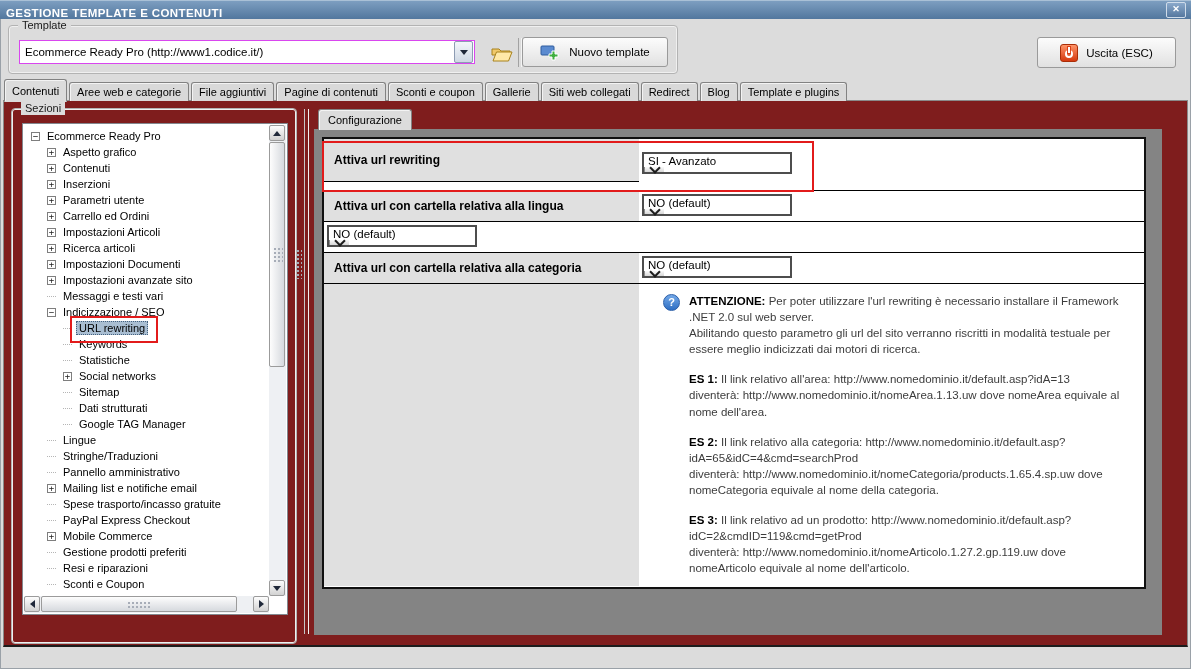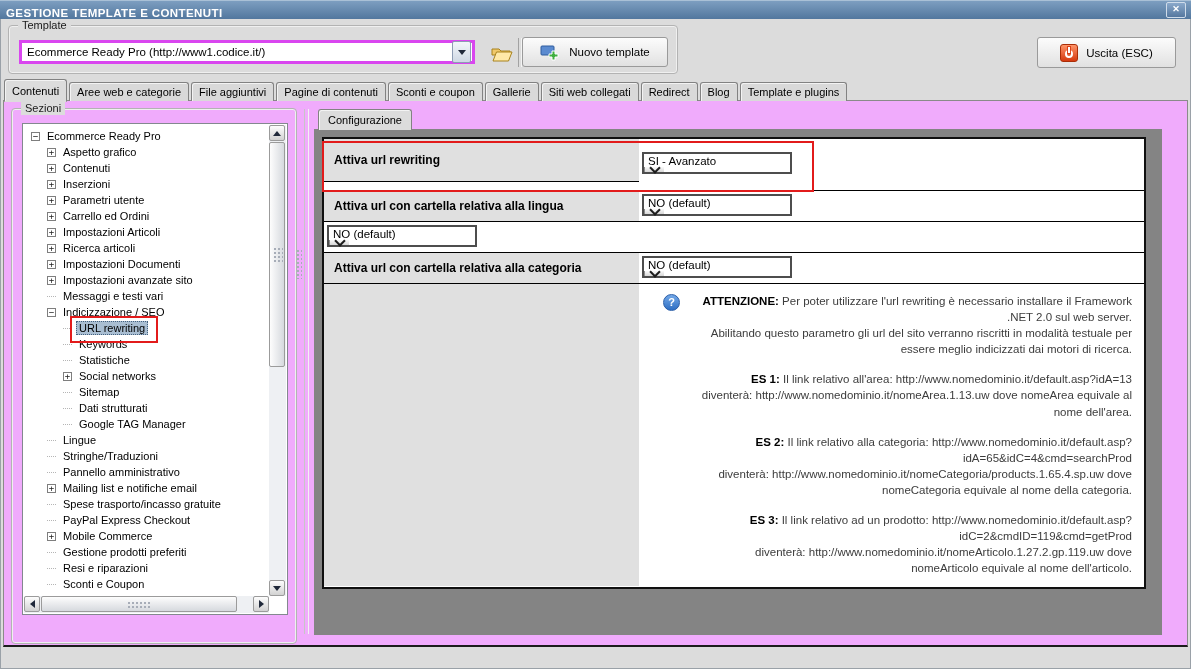--- a/index.html
+++ b/index.html
@@ -18,21 +18,21 @@
   .close-btn::before{content:"✕";color:#fff;font-size:9px;font-weight:bold;
     display:block;text-align:center;line-height:13px;}
   
   .groupbox{position:absolute;border:1px solid #b3b3b3;border-radius:4px;
     box-shadow:inset 0 0 0 1px #f0f0f0;}
   .groupbox>.legend{position:absolute;top:-7px;left:9px;background:#dcdcdc;
     padding:0 4px;font-size:11px;color:#1a1a1a;line-height:13px;}
   
   .tpl-group{left:8px;top:25px;width:668px;height:47px;}
   .combo{position:absolute;left:10px;top:14px;width:456px;height:24px;background:#fff;
-    border:3px solid #d946ef;box-sizing:border-box;display:flex;align-items:center;cursor:pointer;}
+    border:1px solid #d946ef;box-sizing:border-box;display:flex;align-items:center;cursor:pointer;}
   .combo .combo-text{flex:1;font-size:11.5px;padding-left:5px;color:#000;white-space:nowrap;overflow:hidden;}
   .combo .combo-arrow{width:17px;height:20px;margin:1px;border:1px solid #8d9cb3;border-radius:2px;
     background:linear-gradient(#f3f6fa,#cfd8e4);display:flex;align-items:center;justify-content:center;}
   .tri-down{width:0;height:0;border-left:4px solid transparent;border-right:4px solid transparent;border-top:5px solid #20293a;}
   .tri-up{width:0;height:0;border-left:4px solid transparent;border-right:4px solid transparent;border-bottom:5px solid #20293a;}
   .tri-left{width:0;height:0;border-top:4px solid transparent;border-bottom:4px solid transparent;border-right:5px solid #20293a;}
   .tri-right{width:0;height:0;border-top:4px solid transparent;border-bottom:4px solid transparent;border-left:5px solid #20293a;}
   .flat-btn{position:absolute;left:479px;top:13px;width:26px;height:27px;display:flex;
     align-items:center;justify-content:center;cursor:pointer;border:1px solid transparent;border-radius:3px;}
   .toolbar-sep{position:absolute;left:509px;top:12px;width:2px;height:29px;
@@ -49,21 +49,21 @@
   .power-icon .bar{position:absolute;left:7px;top:2px;width:2px;height:6px;background:#fff;
     box-shadow:0 0 0 1px rgba(213,57,15,.9);}
   
   .tabs{position:absolute;left:4px;top:80px;height:21px;display:flex;align-items:flex-end;z-index:6;}
   .tab{height:18px;margin-right:2px;padding:0 7px;display:flex;align-items:center;
     background:#d9d9d9;border:1px solid #828282;border-bottom:none;
     border-top-left-radius:3px;border-top-right-radius:3px;font-size:11px;cursor:pointer;
     box-shadow:inset 1px 1px 0 #f3f3f3;}
   .tab.active{height:21px;background:#dcdcdc;z-index:7;margin-bottom:-1px;border-bottom:1px solid #dcdcdc;}
   
-  .tabpage{position:absolute;left:3px;top:100px;width:1185px;height:547px;background:#f0abfc;
+  .tabpage{position:absolute;left:3px;top:100px;width:1185px;height:547px;background:#7f1d1d;
     border:1px solid #8a8a8a;border-bottom:2px solid #1c1c1c;box-sizing:border-box;z-index:5;}
   
   .sezioni-group{left:7px;top:7px;width:284px;height:534px;position:absolute;}
   .treebox{position:absolute;left:10px;top:14px;width:266px;height:492px;background:#fff;
     border:1px solid #83888f;box-sizing:border-box;}
   .tree-content{position:absolute;left:1px;top:1px;right:18px;bottom:18px;overflow:hidden;
     padding-top:3px;box-sizing:border-box;}
   .trow{height:16px;display:flex;align-items:center;font-size:11px;color:#000;cursor:pointer;white-space:nowrap;}
   .glyph{flex:none;width:9px;height:9px;box-sizing:border-box;border:1px solid #7e7e7e;background:#fff;
     font-size:9px;line-height:7px;text-align:center;margin-right:4px;color:#222;
@@ -113,21 +113,21 @@
   .crow.rn .value-cell{flex:1;position:relative;}
   .crow.rn .dropdown{position:absolute;left:3px;top:3px;}
   .dropdown{width:150px;height:22px;box-sizing:border-box;border:2px solid #4d4d4d;background:#fff;
     display:flex;align-items:stretch;cursor:pointer;flex-direction:column;}
   .dd-text{flex:1;font-size:11.5px;display:flex;align-items:center;padding-left:4px;white-space:nowrap;overflow:hidden;}
   .dd-btn{width:19px;flex:none;border-left:1px solid #8a8a8a;background:linear-gradient(#fafafa,#d7d7d7);
     display:flex;align-items:center;justify-content:center;}
   .chev{width:6px;height:6px;border-right:2px solid #1d1d1d;border-bottom:2px solid #1d1d1d;
     transform:rotate(45deg);margin-top:-3px;}
   .inforow{display:flex;height:302px;}
-  .info-cell{flex:1;background:#fff;padding:9px 12px 0 24px;display:flex;gap:9px;box-sizing:border-box;text-align:right;}
+  .info-cell{flex:1;background:#fff;padding:9px 12px 0 24px;display:flex;gap:9px;box-sizing:border-box;}
   .help-icon{flex:none;width:17px;height:17px;border-radius:50%;margin-top:1px;
     background:linear-gradient(#74a9e8,#2e6ec3);border:1px solid #2a5ea8;box-sizing:border-box;
     color:#fff;font-weight:bold;font-size:11px;text-align:center;line-height:15px;}
   .help-icon::before{content:"?";}
   .paras{flex:1;min-width:0;}
   .para{font-size:11.5px;line-height:1.4;color:#3c3c3c;margin-bottom:14px;overflow-wrap:break-word;}
   .para .pbold{font-weight:bold;color:#000;}
   .para .ptext{white-space:pre-line;}
   
   .cfg-annotation{left:-2px;top:2px;width:488px;height:47px;}

